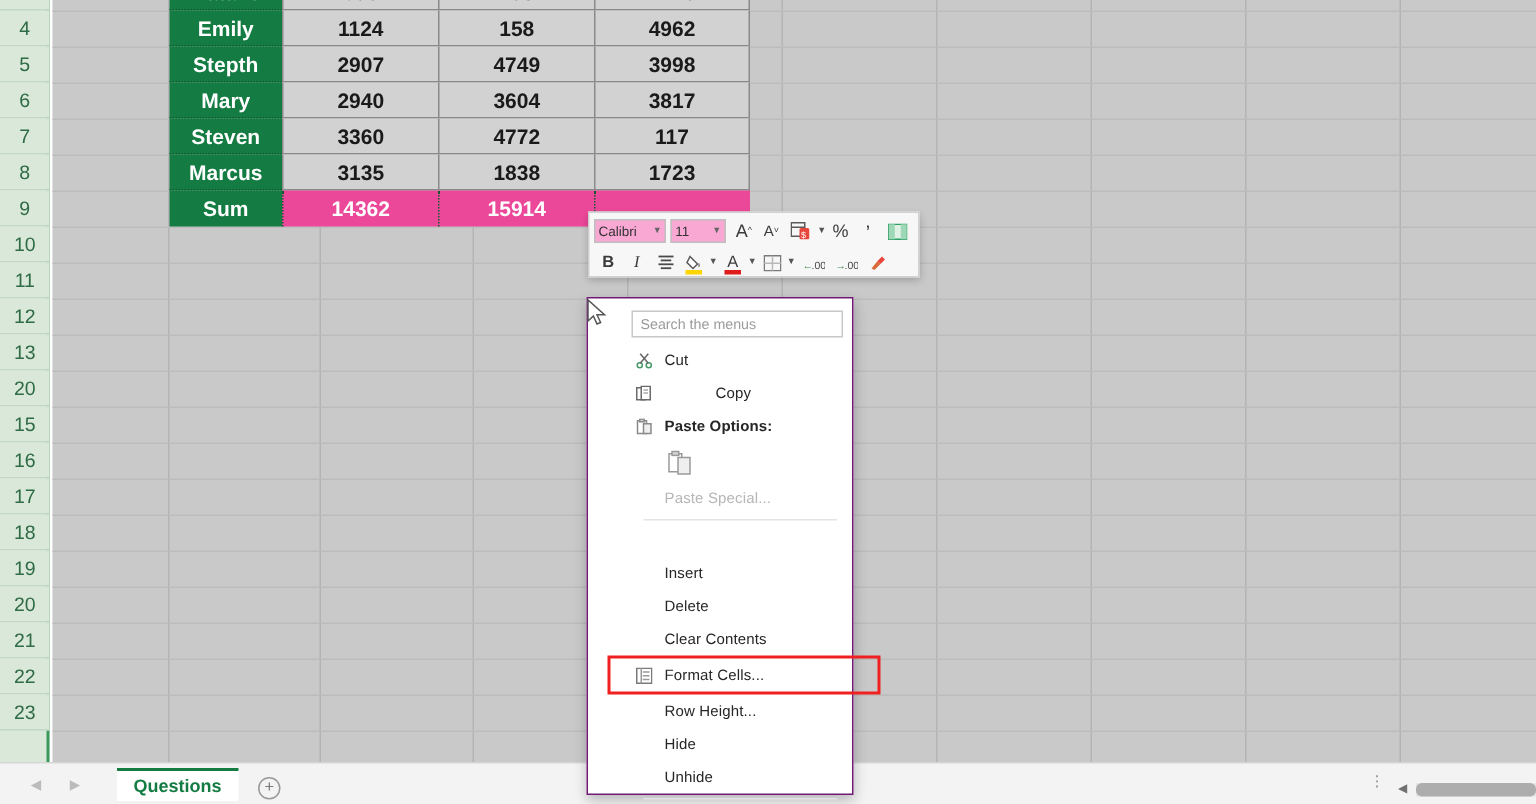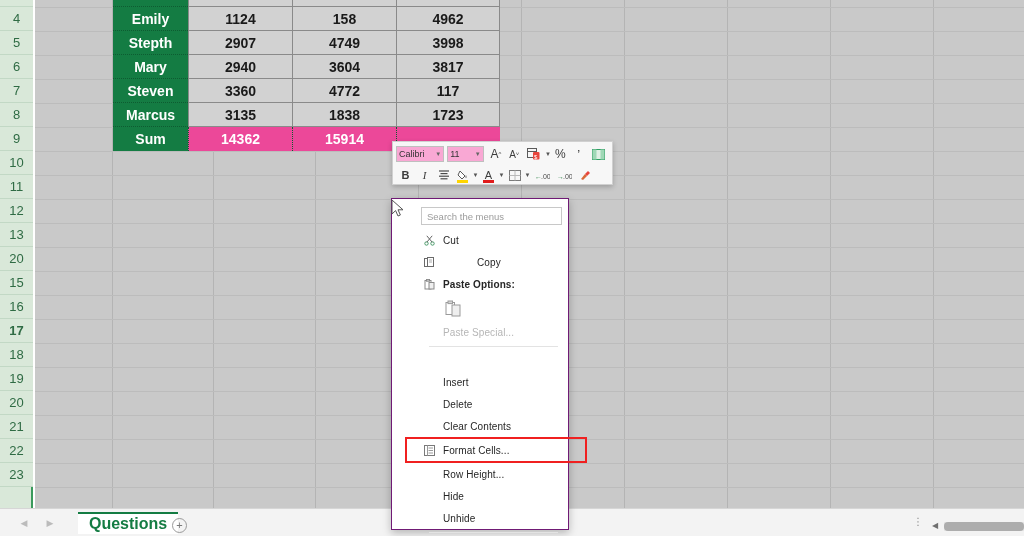--- a/index.html
+++ b/index.html
@@ -123,21 +123,21 @@
   }
   .navarrow{
     position:absolute; top:8px; width:12px; height:12px;
     font-size:9px; color:#bbbbbb; display:flex;
     align-items:center; justify-content:center;
   }
   #sheet-tab{
     position:absolute; left:78px; top:3px; height:22px;
     background:#ffffff; border-top:2px solid #147c43;
     display:flex; align-items:center; padding:0 11px;
-    font-size:16px; font-weight:bold; color:#147c43;
+    font-size:12px; font-weight:bold; color:#147c43;
   }
   #add-sheet{
     position:absolute; left:172px; top:9px; width:15px; height:15px;
     border:1px solid #9a9a9a; border-radius:50%;
     display:flex; align-items:center; justify-content:center;
     font-size:11px; color:#7a7a7a; line-height:1;
   }
   #ellipsis-v{
     position:absolute; left:913px; top:9px; font-size:10px;
     color:#8a8a8a; letter-spacing:0; line-height:7px;
@@ -229,21 +229,21 @@
       </div>
       <div class="rowhdr" style="top: 247px;">
         <span>20</span>
       </div>
       <div class="rowhdr" style="top: 271px;">
         <span>15</span>
       </div>
       <div class="rowhdr" style="top: 295px;">
         <span>16</span>
       </div>
-      <div class="rowhdr" style="top: 319px; font-weight: bold;">
+      <div class="rowhdr" style="top: 319px;">
         <span>17</span>
       </div>
       <div class="rowhdr" style="top: 343px;">
         <span>18</span>
       </div>
       <div class="rowhdr" style="top: 367px;">
         <span>19</span>
       </div>
       <div class="rowhdr" style="top: 391px;">
         <span>20</span>

